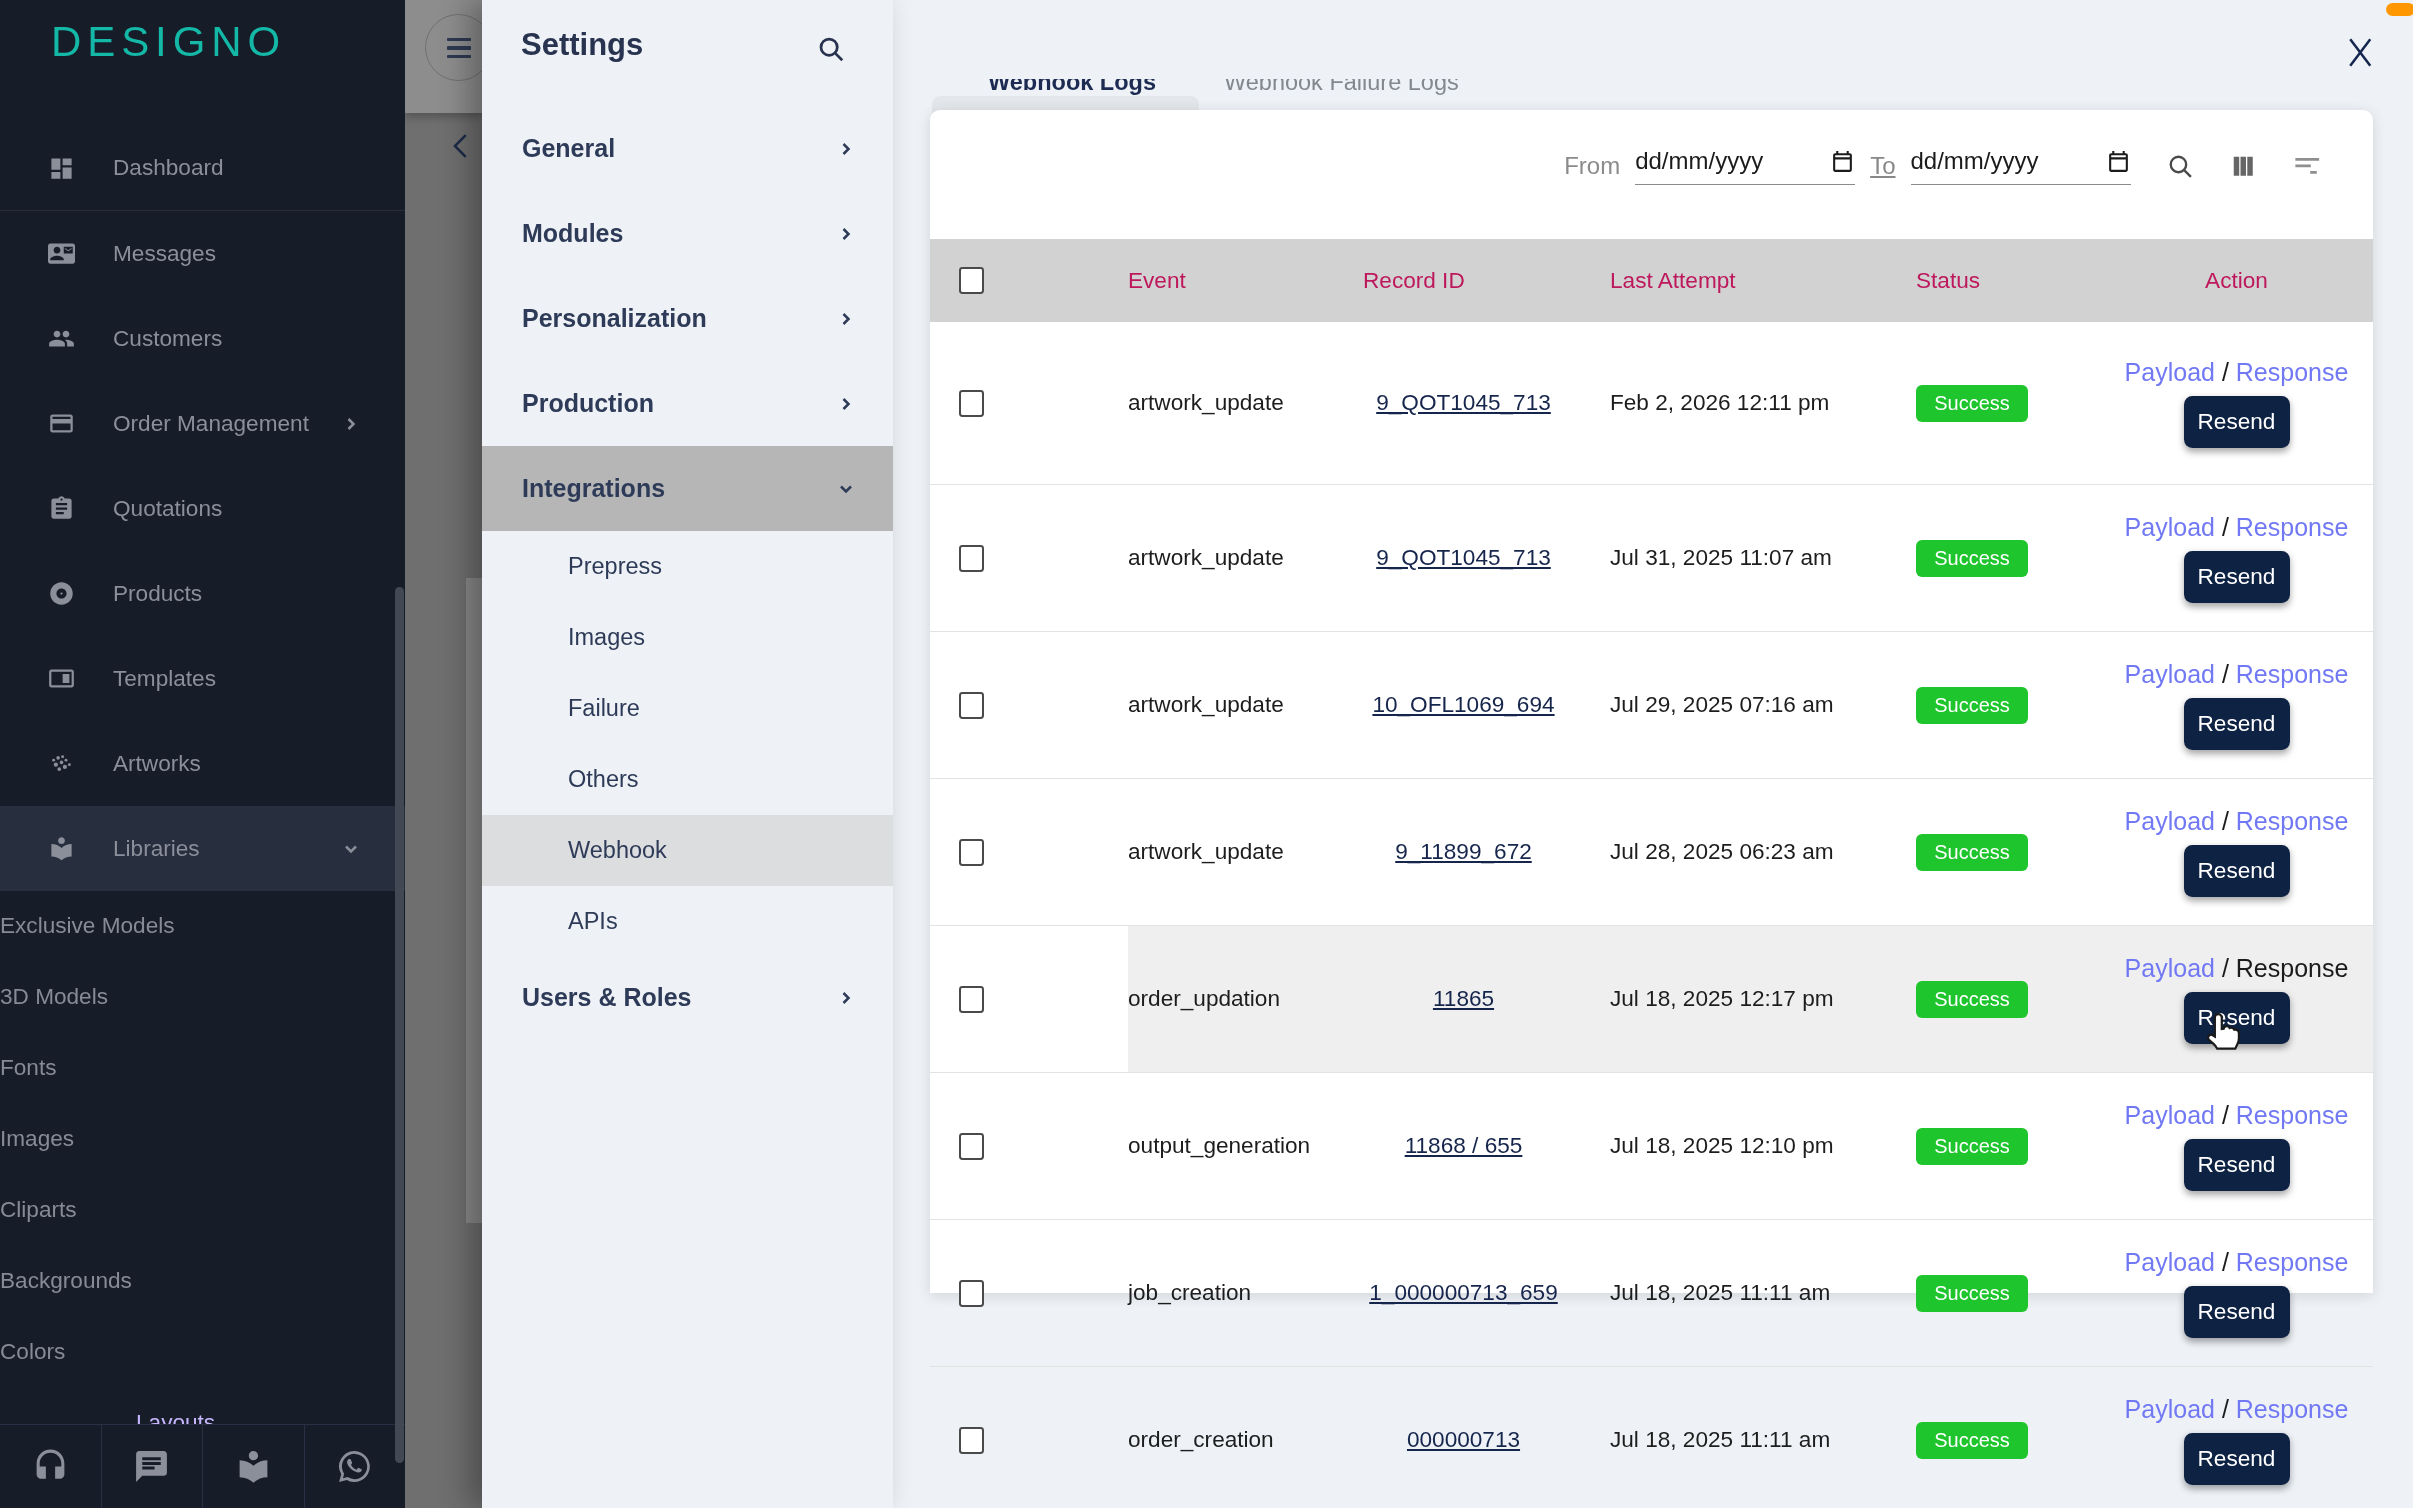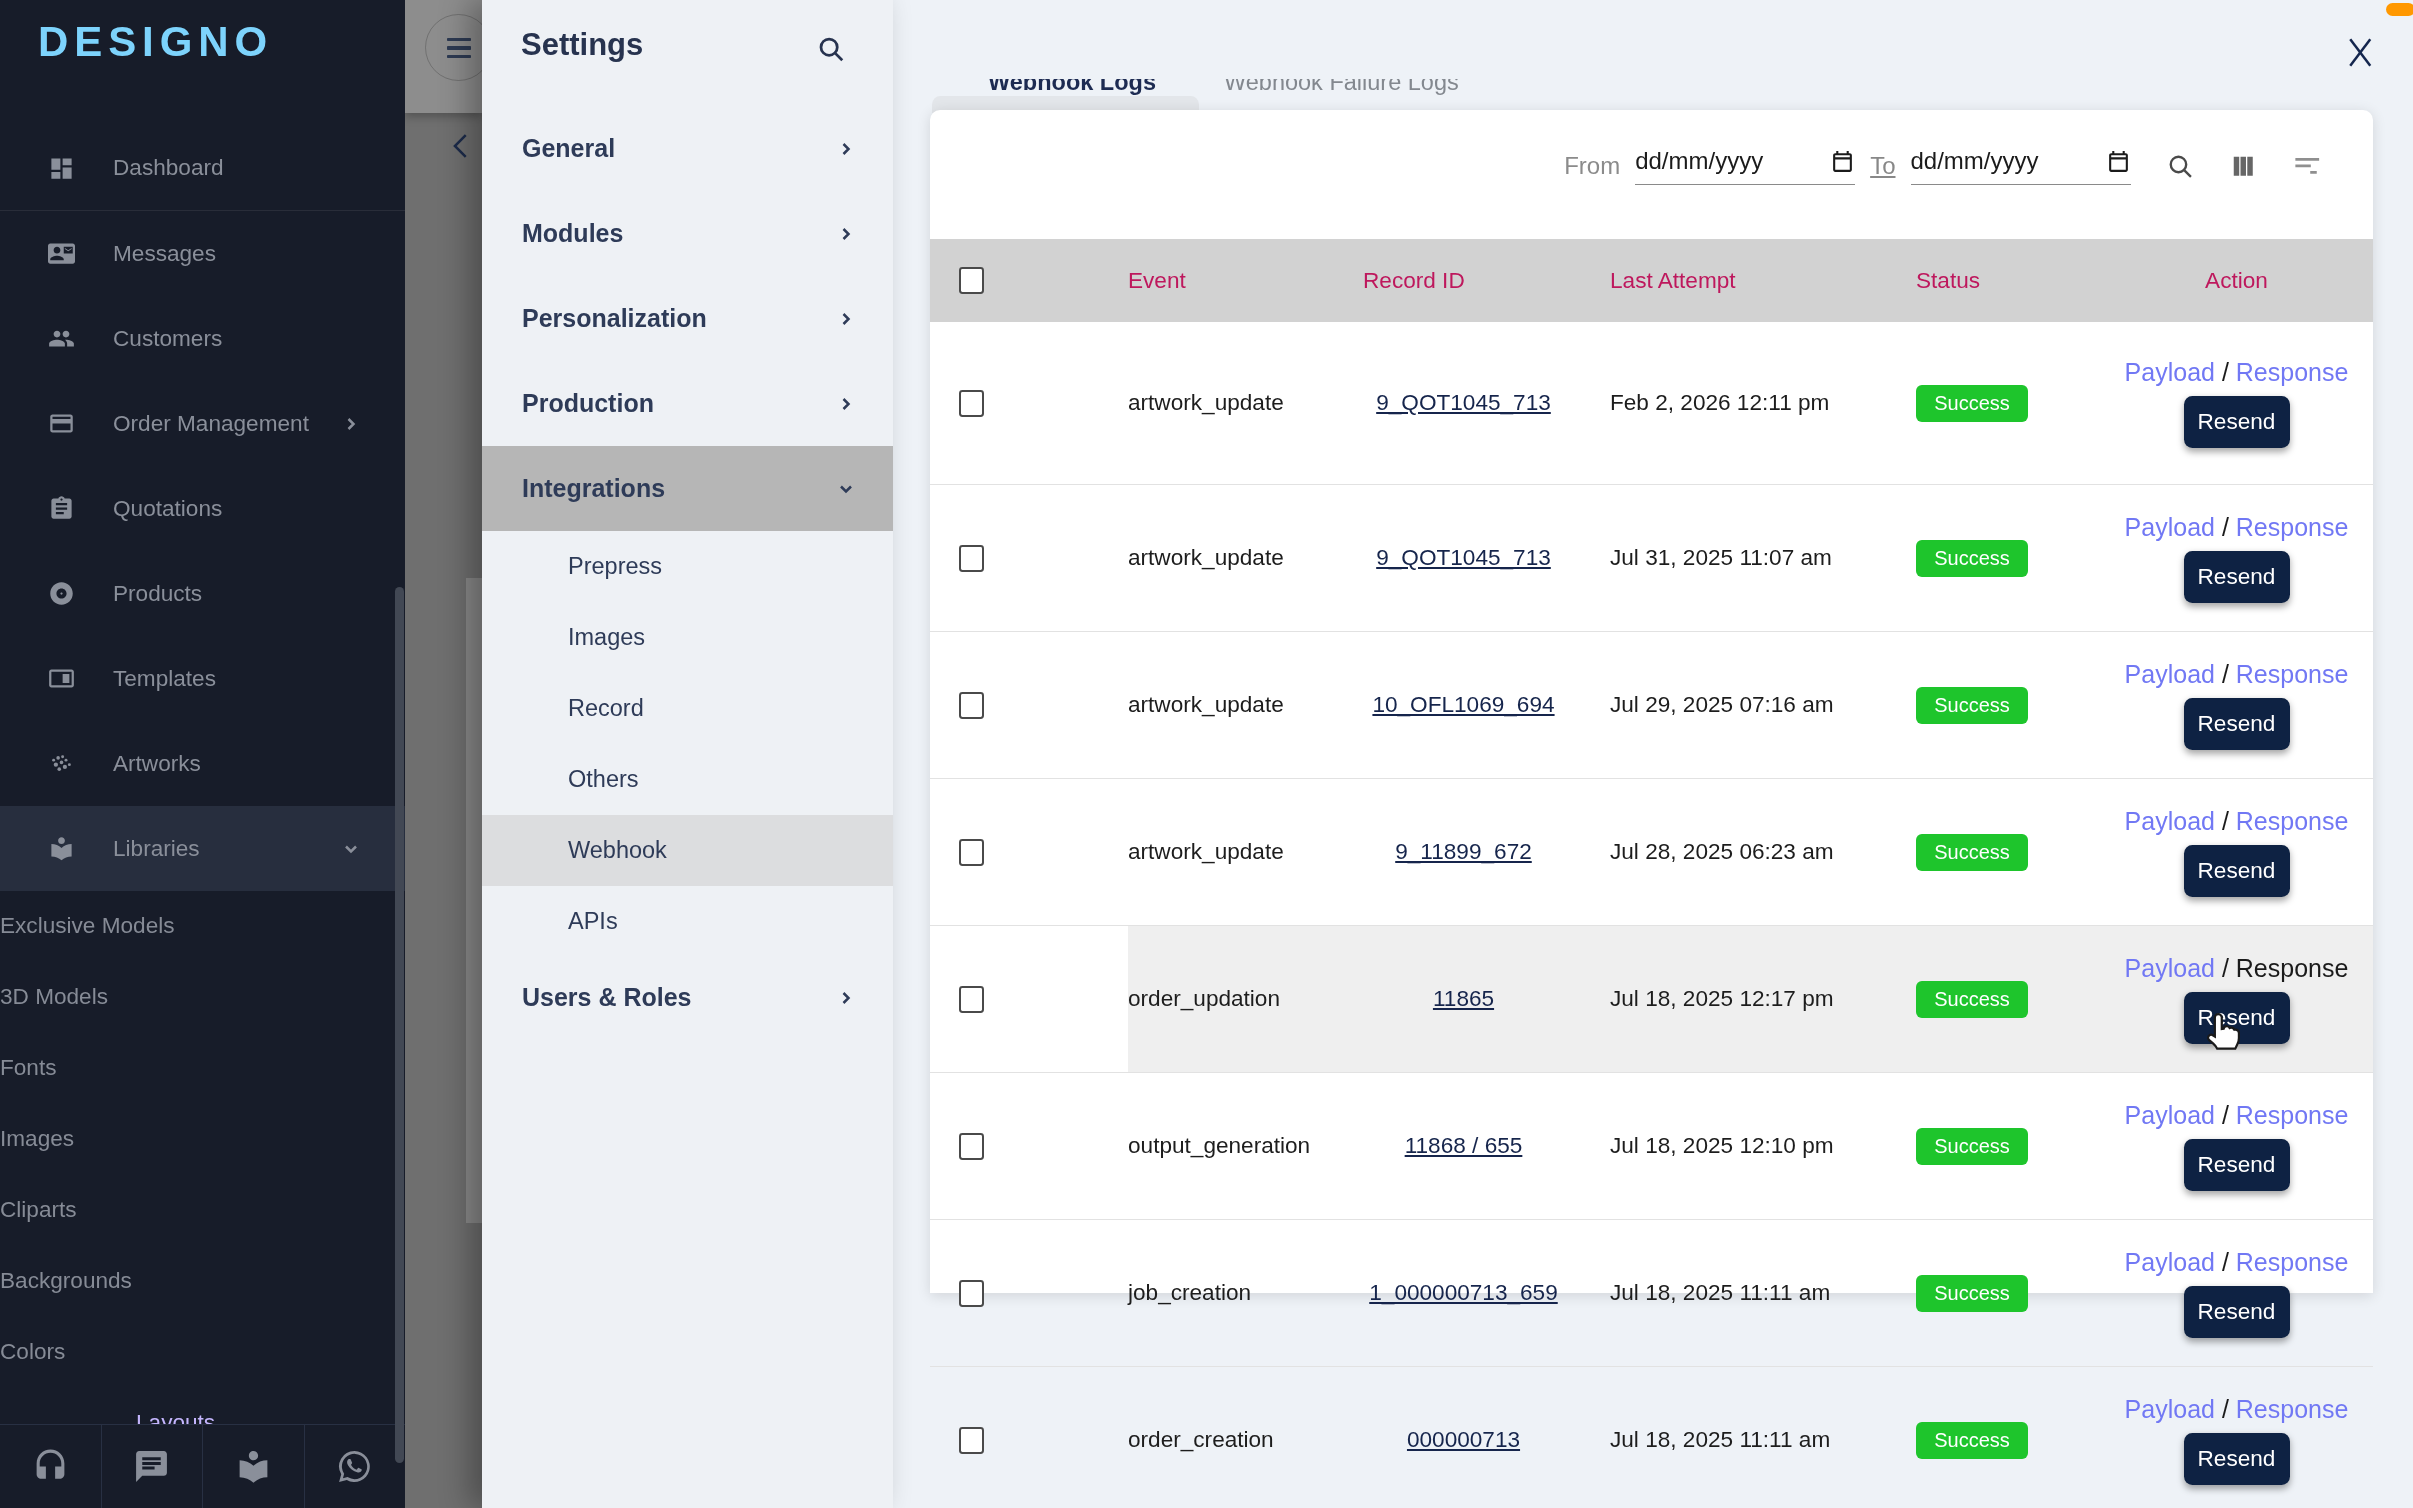--- a/index.html
+++ b/index.html
@@ -5,21 +5,21 @@
   * { box-sizing: border-box; }
   html,body { margin:0; padding:0; }
   body {
     width:2413px; height:1508px; overflow:hidden; position:relative;
     background:#eef2f7; font-family:"Liberation Sans", sans-serif;
   }
   svg { display:block; }
 
   
   .sidebar { position:absolute; left:0; top:0; width:405px; height:1508px; background:#171c29; z-index:5; }
-  .logo { position:absolute; left:38px; top:18.4px; font-size:42px; font-weight:700; letter-spacing:5.9px; color:#7dd3fc; }
+  .logo { position:absolute; left:51px; top:18.4px; font-size:42px; font-weight:400; letter-spacing:5.9px; color:#14b8a6; }
   .nav { position:absolute; top:126px; left:0; right:0; }
   .nav-item { height:85px; display:flex; align-items:center; position:relative; color:#8a8f9a; cursor:pointer; }
   .nav-item.first { border-bottom:0.8px solid rgba(255,255,255,0.08); }
   .nav-item.selected { background:#272e3e; }
   .nav-item .icon { position:absolute; left:48px; width:27px; height:27px; }
   .nav-item .icon svg { width:100%; height:100%; fill:#8a8f9a; }
   .nav-item .lbl { margin-left:113px; font-size:22.6px; }
   .nav-chev { position:absolute; right:44px; }
   .nav-chev svg { stroke:#8a8f9a; fill:none; stroke-width:3; }
   .sub-nav { position:absolute; top:890px; left:0; right:0; }
@@ -296,21 +296,21 @@
       <div class="sp-item selected">
     <span class="lbl">Integrations</span>
     <span class="sp-chev">
           <svg width="20" height="20" viewBox="0 0 24 24">
             <polyline points="6,9 12,15 18,9"></polyline>
           </svg>
         </span>
   </div>
       <div class="sp-sub-item">Prepress</div>
       <div class="sp-sub-item">Images</div>
-      <div class="sp-sub-item">Record</div>
+      <div class="sp-sub-item">Failure</div>
       <div class="sp-sub-item">Others</div>
       <div class="sp-sub-item selected">Webhook</div>
       <div class="sp-sub-item">APIs</div>
       <div class="sp-item sp-users">
     <span class="lbl">Users &amp; Roles</span>
     <span class="sp-chev">
           <svg width="20" height="20" viewBox="0 0 24 24">
             <polyline points="9,6 15,12 9,18"></polyline>
           </svg>
         </span>

